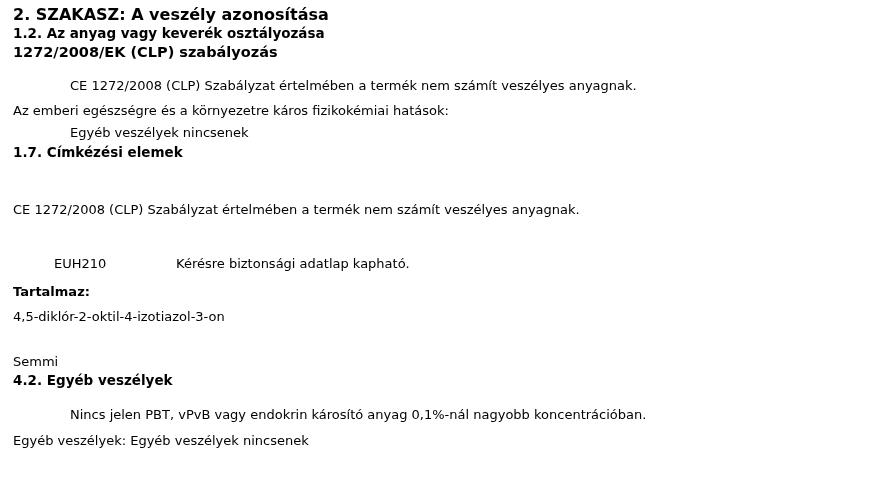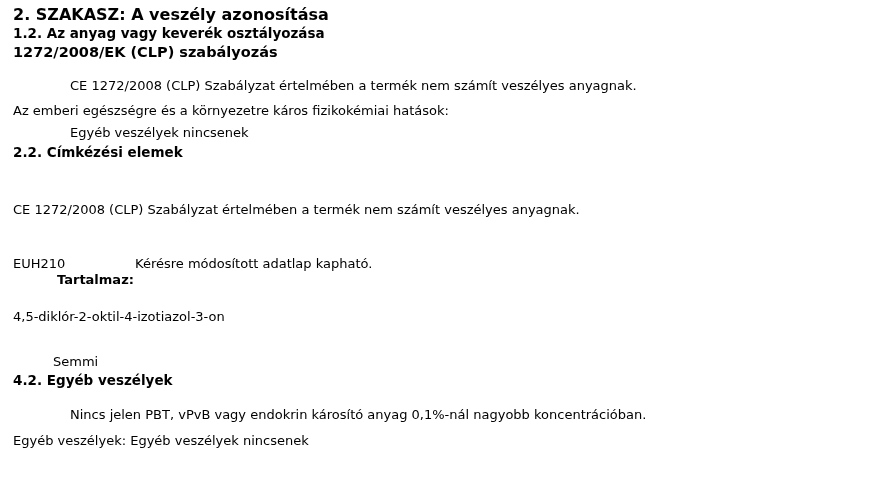--- a/index.html
+++ b/index.html
@@ -26,54 +26,55 @@
     color: #000000;
   }
   .indent { left: 70px; }
   .bold { font-weight: bold; }
   .h1 { font-weight: bold; font-size: 16px; line-height: 19px; }
   .h2 { font-weight: bold; font-size: 13.5px; line-height: 17px; }
   .h3 { font-weight: bold; font-size: 14.5px; line-height: 18px; }
   .euh-code {
     display: inline-block;
     width: 122px;
+    margin-left: 41px;
   }
 </style>
 </head>
 <body>
 
 <div class="page">
 
   <div class="line h1" style="top:5px;">2. SZAKASZ: A veszély azonosítása</div>
 
   <div class="line h2" style="top:25px;">1.2. Az anyag vagy keverék osztályozása</div>
 
   <div class="line h3" style="top:43px;text-align:center;">1272/2008/EK (CLP) szabályozás</div>
 
   <div class="line indent" style="top:77px;">CE 1272/2008 (CLP) Szabályzat értelmében a termék nem számít veszélyes anyagnak.</div>
 
   <div class="line indent" style="top:124px;">Egyéb veszélyek nincsenek</div>
 
   <div class="line" style="top:102px;">Az emberi egészségre és a környezetre káros fizikokémiai hatások:</div>
 
-  <div class="line h2" style="top:144px;">2.2. Címkézési elemek</div>
+  <div class="line h2" style="top:144px;">1.7. Címkézési elemek</div>
 
   <div class="line" style="top:201px;">CE 1272/2008 (CLP) Szabályzat értelmében a termék nem számít veszélyes anyagnak.</div>
 
 
   <div class="line" style="top:255px;">
-    <span class="euh-code">EUH210</span><span>Kérésre módosított adatlap kapható.</span>
+    <span class="euh-code">EUH210</span><span>Kérésre biztonsági adatlap kapható.</span>
   </div>
 
-  <div class="line bold" style="top:271px;margin-left:44px;">Tartalmaz:</div>
+  <div class="line bold" style="top:283px;">Tartalmaz:</div>
 
   <div class="line" style="top:308px;">4,5-diklór-2-oktil-4-izotiazol-3-on</div>
 
 
-  <div class="line" style="top:353px;margin-left:40px;">Semmi</div>
+  <div class="line" style="top:353px;">Semmi</div>
 
   <div class="line h2" style="top:372px;">4.2. Egyéb veszélyek</div>
 
   <div class="line indent" style="top:406px;">Nincs jelen PBT, vPvB vagy endokrin károsító anyag 0,1%-nál nagyobb koncentrációban.</div>
 
   <div class="line" style="top:432px;">Egyéb veszélyek: Egyéb veszélyek nincsenek</div>
 
 </div>
 
 </body></html>

